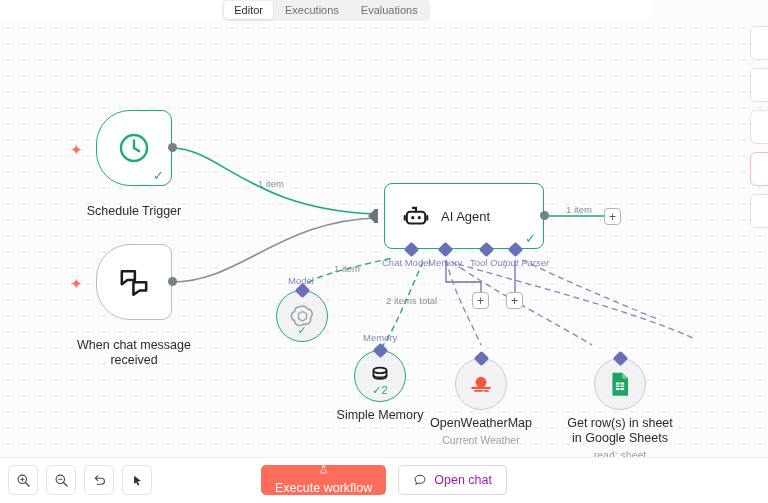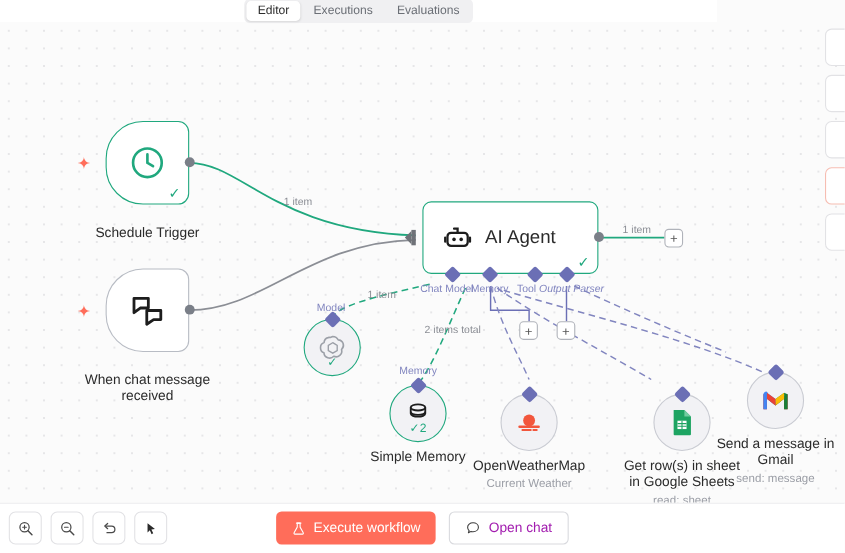--- a/index.html
+++ b/index.html
@@ -65,21 +65,21 @@
     background: #7a7f88;
   }
 
   
   .agent-box {
     width: 160px; height: 66px; background: #fff;
     border: 1.5px solid #20a87e; border-radius: 8px;
     display: flex; align-items: center; gap: 12px; padding-left: 18px;
     position: relative;
   }
-  .agent-title { font-size: 17px; color: #2b2b2b; }
+  .agent-title { font-size: 13px; color: #2b2b2b; }
   .diamond {
     position: absolute; width: 11px; height: 11px; background: #6b6fb5;
     transform: rotate(45deg); border-radius: 2px;
   }
   .sub-label {
     position: absolute; font-size: 9.5px; color: #8185bf; white-space: nowrap;
   }
 
   
   .circ {
@@ -126,21 +126,21 @@
     border-radius: 6px; display: flex; align-items: center; justify-content: center;
   }
   .actions {
     position: absolute; left: 50%; transform: translateX(-50%); bottom: 8px;
     display: flex; gap: 12px; align-items: center; z-index: 35;
   }
   .btn-exec {
     background: #ff6d5a; color: #fff; border: none; border-radius: 5px;
     height: 30px; padding: 0 14px; font-size: 12.5px;
     display: flex; align-items: center; gap: 7px;
-    font-family: "Liberation Sans", sans-serif; font-weight: 500;
+    font-family: "Liberation Sans", sans-serif; font-weight: 500; flex-direction: column;
   }
   .btn-chat {
     background: #fff; color: #a21caf; border: 1px solid #d9dade; border-radius: 5px;
     height: 30px; padding: 0 14px; font-size: 12.5px;
     display: flex; align-items: center; gap: 7px;
     font-family: "Liberation Sans", sans-serif;
   }
 
   
   .peek {
@@ -304,39 +304,20 @@
           <path d="M6.2 13 H13.8 M6.2 15.2 H13.8 M10 10.6 V17.6" stroke="#1da462" stroke-width="0.9"></path>
         </svg>
       </div>
       <div class="circ-label">
         <span>Get row(s) in sheet</span><br>
         <span>in Google Sheets</span>
       </div>
       <div class="circ-sub" style="top:91px;">read: sheet</div>
     </div>
 
-    <div class="node" style="left:679px; top:318px;">
-      <div class="circ">
-        <div class="diamond-top"></div>
-        <svg width="26" height="22" viewBox="0 0 26 20">
-          <path d="M2 18 V4.2 L13 12 L24 4.2 V18 h-3.2 V8.6 L13 14.6 L5.2 8.6 V18 Z" fill="#c5221f"></path>
-          <path d="M2 18 V4.4 a2.4 2.4 0 0 1 3.8-1.9 L5.2 8.6 V18 Z" fill="#4285f4"></path>
-          <path d="M5.2 18 V3 L13 8.8 L13 14.6 L5.2 8.6 Z" fill="#4285f4"></path>
-          <path d="M20.8 18 V3 L13 8.8 L13 14.6 L20.8 8.6 Z" fill="#34a853"></path>
-          <path d="M20.8 3 L24 4.4 V18 h-3.2 Z" fill="#188038"></path>
-          <path d="M13 8.8 L20.8 3 L20.8 8.6 L13 14.6 Z" fill="#fbbc04"></path>
-          <path d="M13 8.8 L5.2 3 L5.2 8.6 L13 14.6 Z" fill="#ea4335"></path>
-        </svg>
-      </div>
-      <div class="circ-label">
-        <span>Send a message in</span><br>
-        <span>Gmail</span>
-      </div>
-      <div class="circ-sub" style="top:91px;">send: message</div>
-    </div>
 
     <div class="peek" style="top:6px; height:34px;"></div>
     <div class="peek" style="top:48px; height:34px;"></div>
     <div class="peek" style="top:90px; height:34px;"></div>
     <div class="peek accent" style="top:132px; height:34px;"></div>
     <div class="peek" style="top:174px; height:34px;"></div>
   </div>
 
   <div class="bottombar"></div>
 

